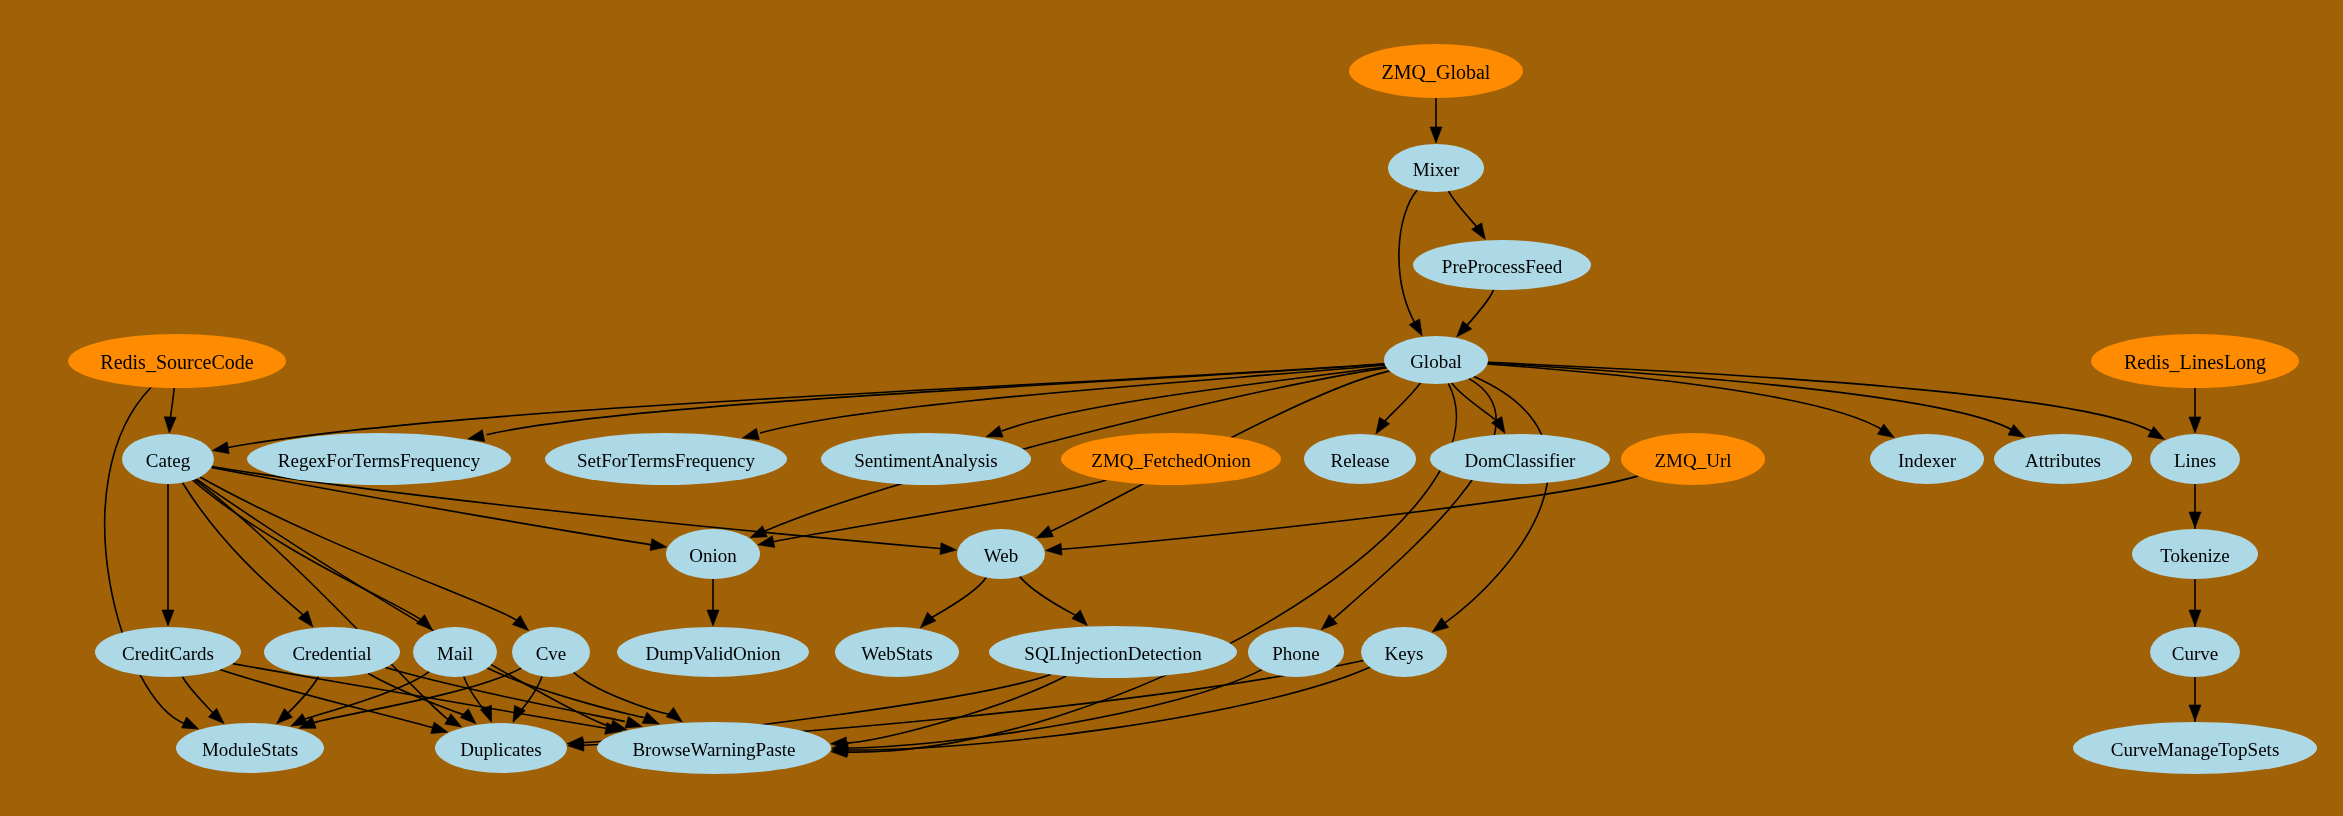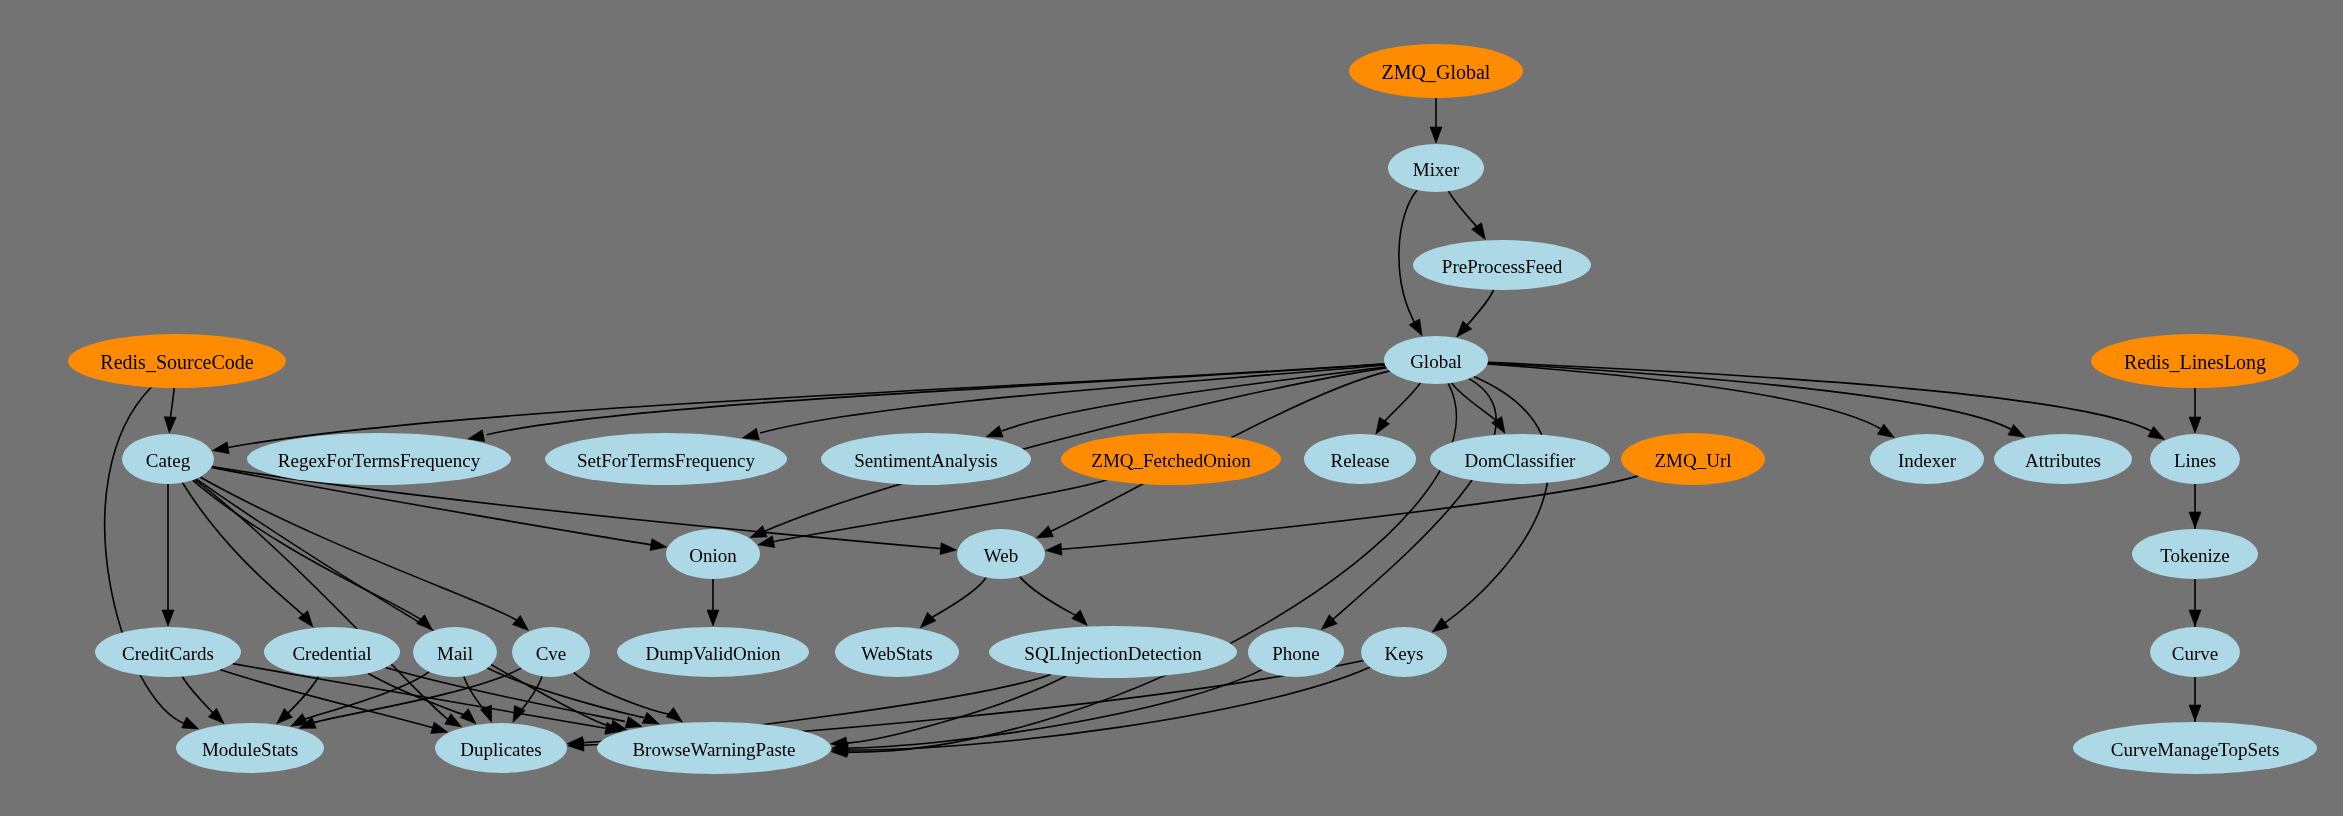--- a/index.html
+++ b/index.html
@@ -8,21 +8,21 @@
     padding: 0;
     background: #ffffff;
   }
   body {
     font-family: "Liberation Serif", "DejaVu Serif", serif;
   }
   #graph-canvas {
     position: relative;
     width: 2343px;
     height: 816px;
-    background: #737373;
+    background: #a16207;
     overflow: hidden;
   }
   svg#graph-svg {
     position: absolute;
     top: 0;
     left: 0;
     width: 2343px;
     height: 816px;
     display: block;
   }

